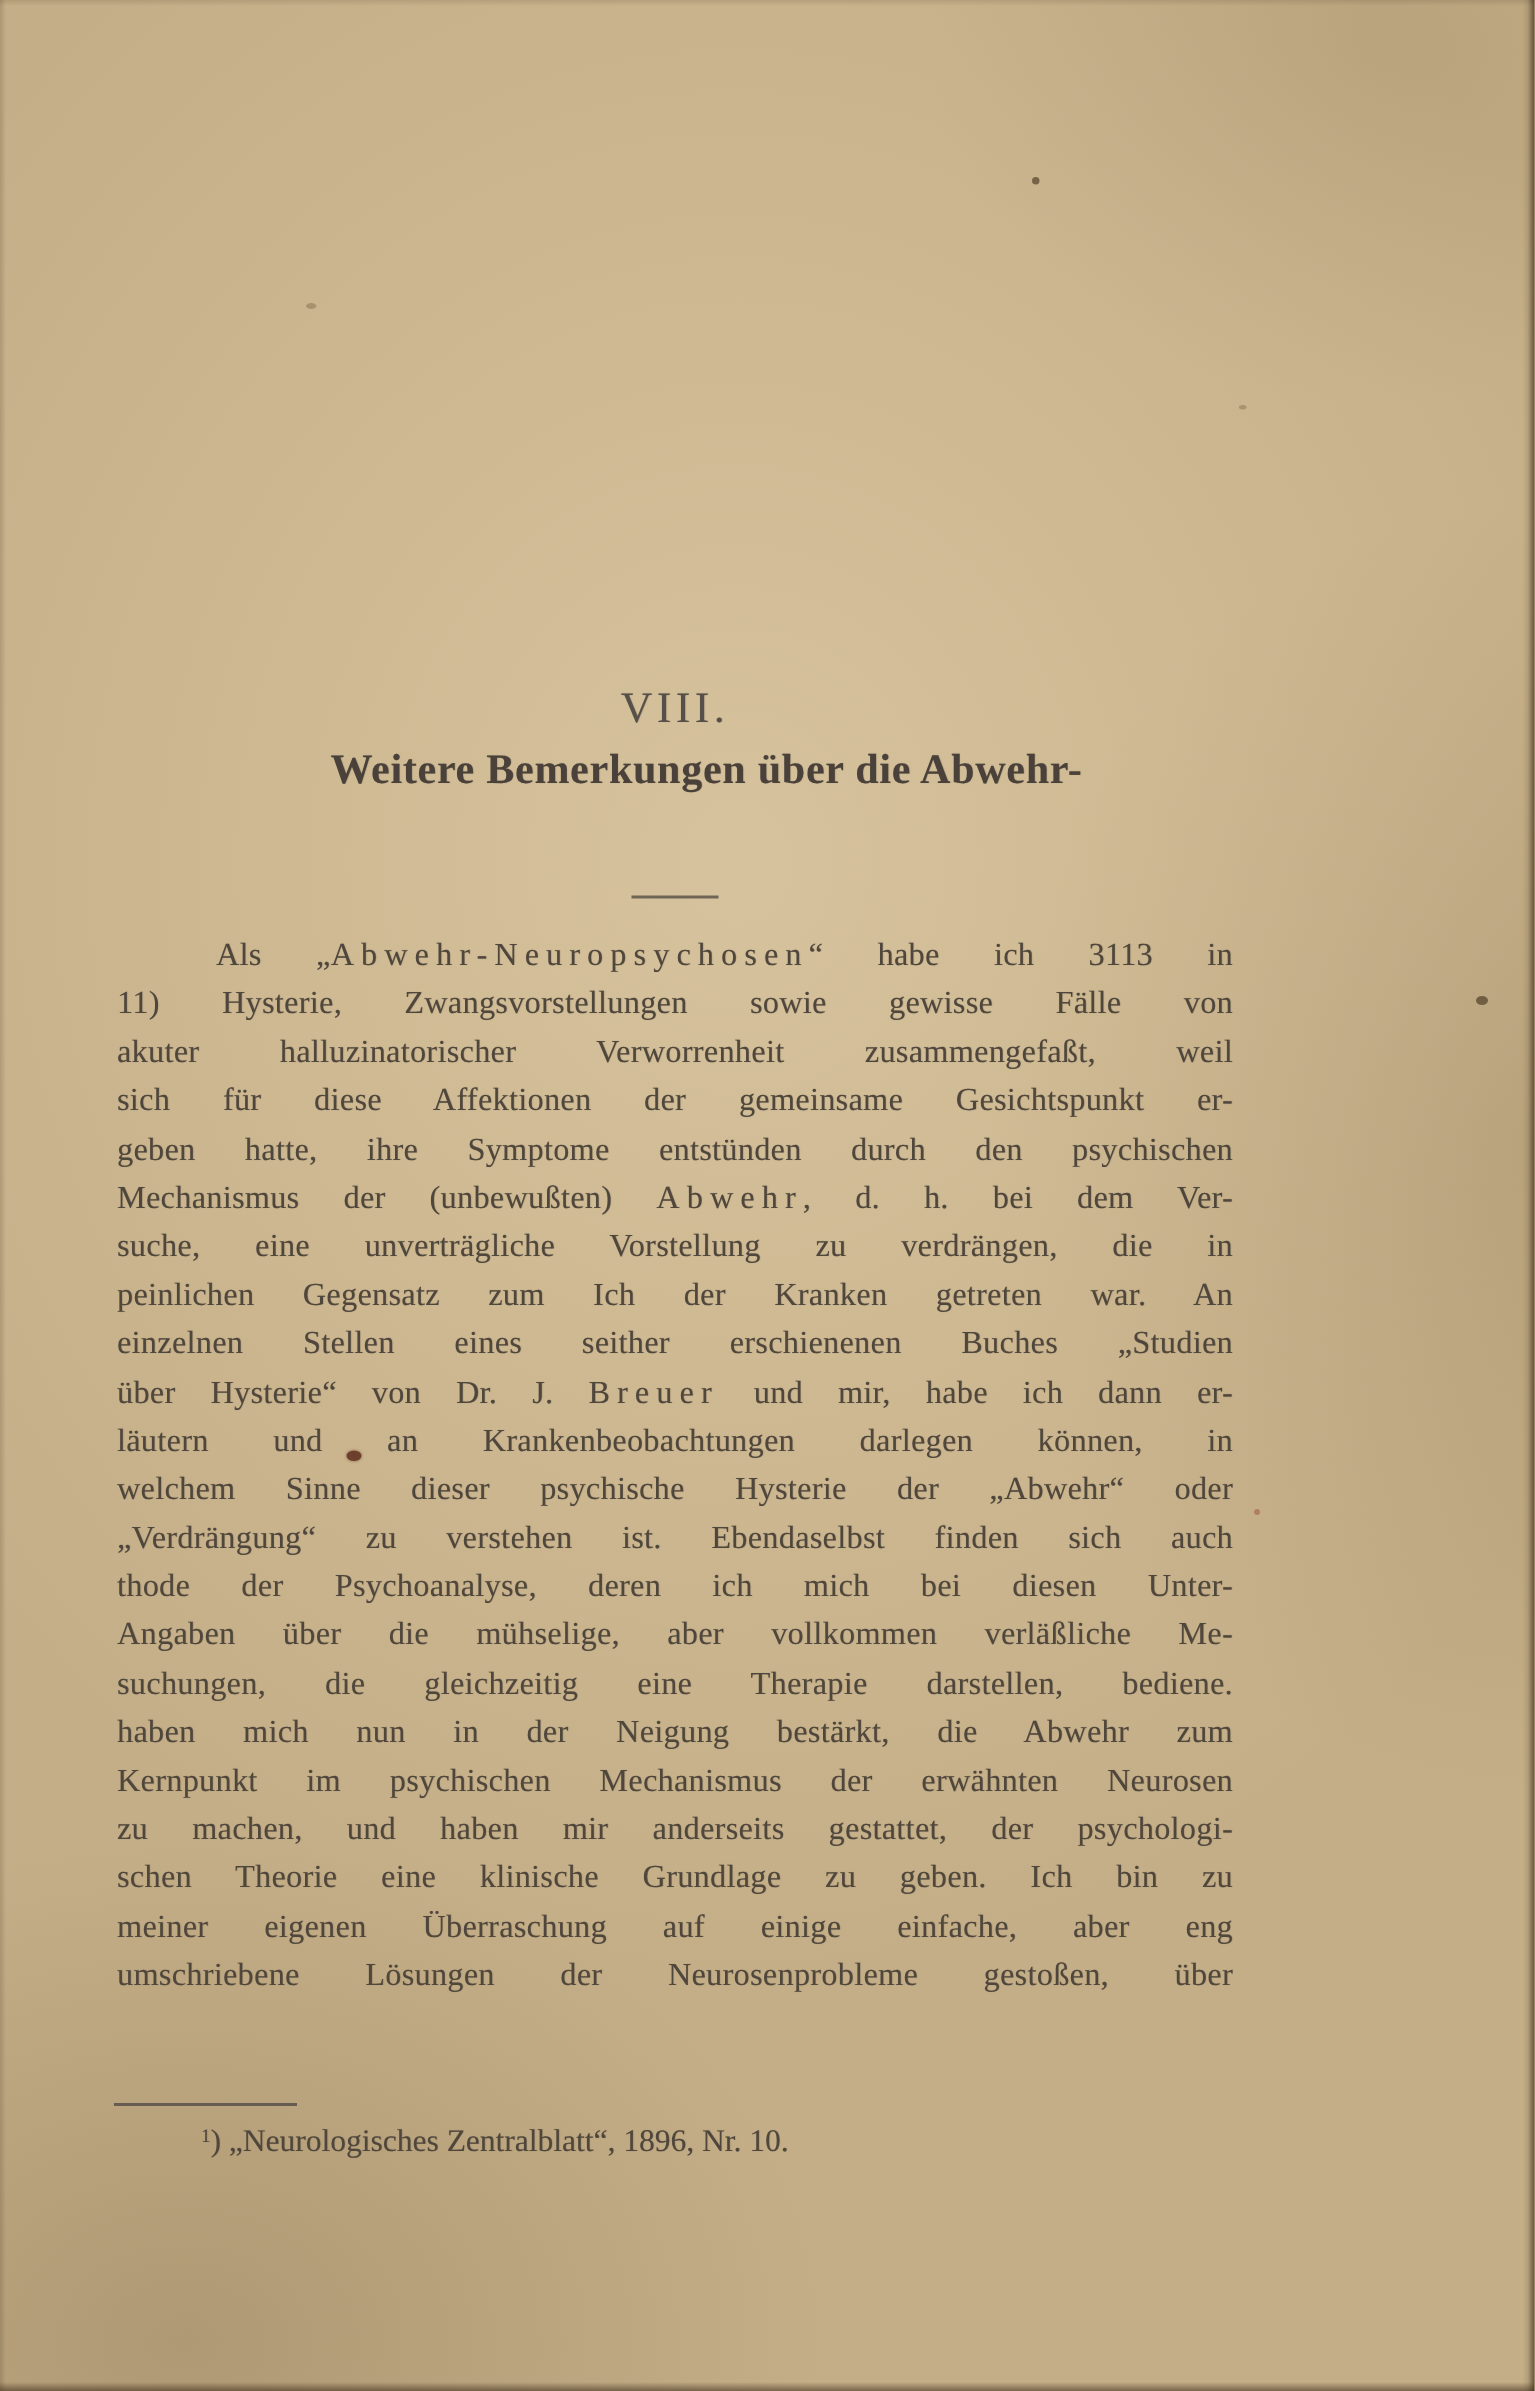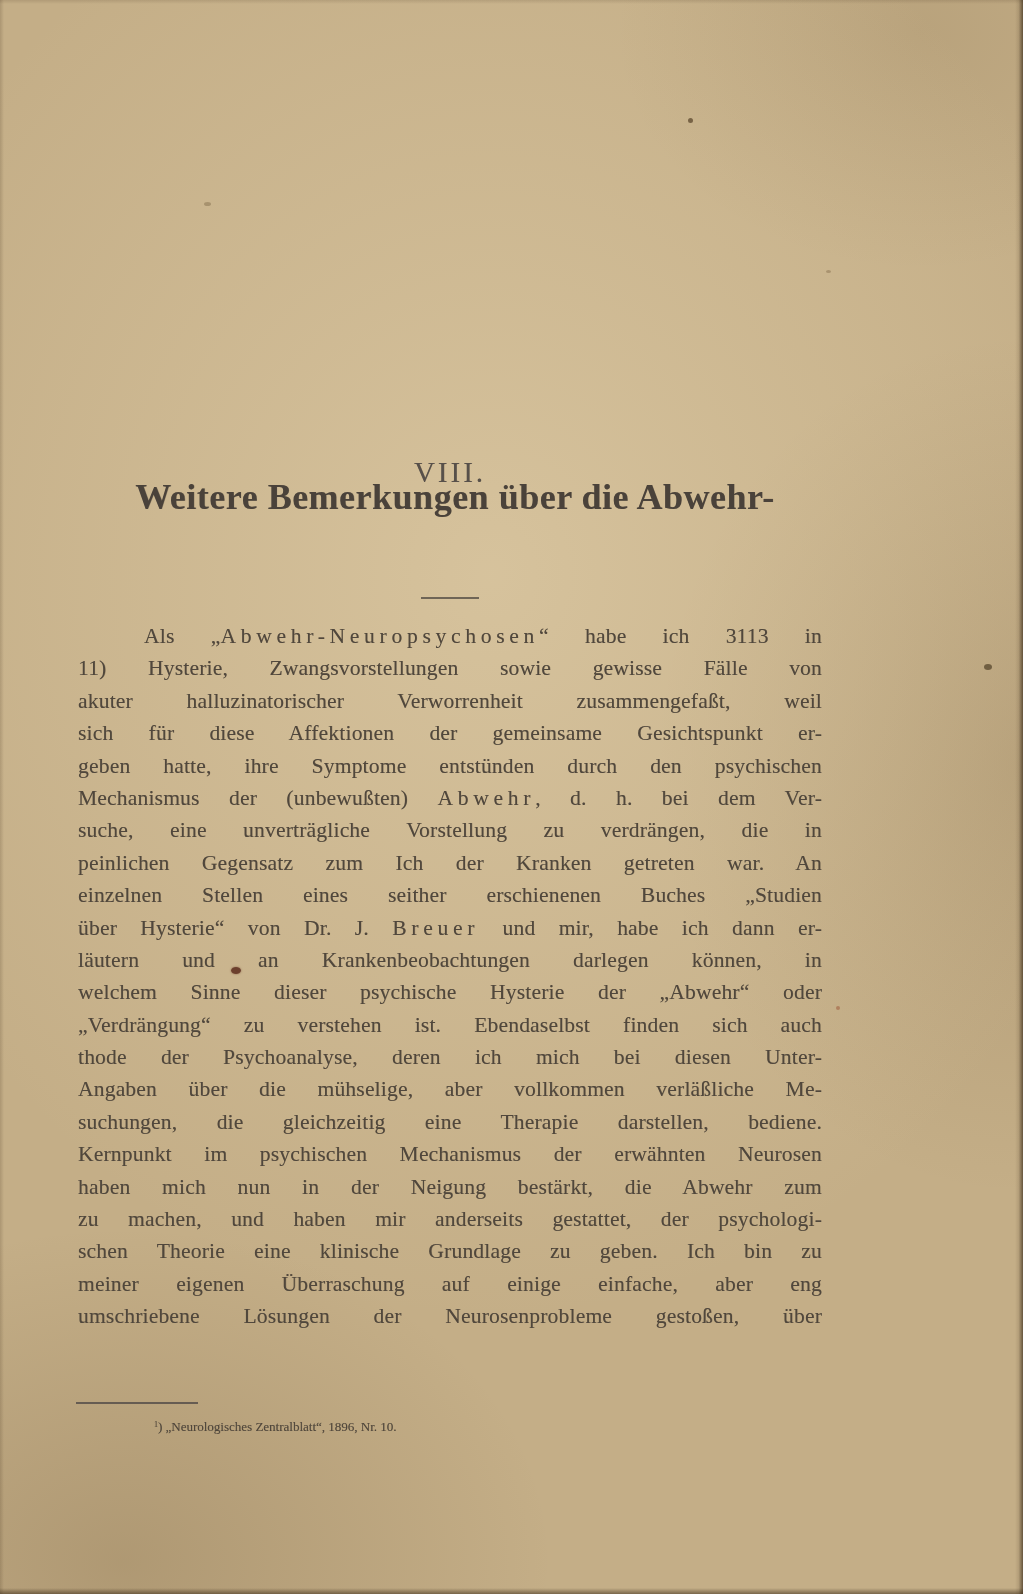--- a/index.html
+++ b/index.html
@@ -43,23 +43,23 @@
 
   .chapter-number {
     position: absolute; top: 432px; left: 0; width: 900px;
     text-align: center;
     font-size: 29px; letter-spacing: 3px;
     color: #57504a;
     margin-top: 24px;
   }
   .title {
     position: absolute; top: 474px; left: 60px; width: 790px;
-    margin: 0;
+    margin: 16px;
     text-align: center;
-    font-size: 36px; font-weight: bold; line-height: 47px;
+    font-size: 28px; font-weight: bold; line-height: 47px;
     letter-spacing: 0.5px;
     color: #4a423a;
   }
   .title-divider {
     position: absolute; top: 597px; left: 421px;
     width: 58px; height: 2px;
     background: #5d554a;
     opacity: 0.85;
   }
 
@@ -82,23 +82,23 @@
     letter-spacing: 0;
   }
 
   .footnote-rule {
     position: absolute; top: 1402px; left: 76px;
     width: 122px; height: 2px;
     background: #57504a;
     opacity: 0.85;
   }
   .footnote {
-    position: absolute; top: 1413px; left: 88px; width: 744px;
+    position: absolute; top: 1413px; left: 68px; width: 744px;
     padding-left: 66px;
-    font-size: 13px; line-height: 28px;
+    font-size: 21px; line-height: 28px;
     box-sizing: border-box;
   }
 
   
   .speck { position: absolute; border-radius: 50%; }
   .speck-1 { left: 688px; top: 118px; width: 5px; height: 5px; background: rgba(92,72,46,0.75); }
   .speck-2 { left: 984px; top: 664px; width: 8px; height: 6px; background: rgba(70,55,32,0.65); }
   .speck-3 { left: 231px; top: 967px; width: 10px; height: 7px; background: rgba(92,44,28,0.85); box-shadow: 0 0 2px rgba(92,44,28,0.6); }
   .speck-4 { left: 204px; top: 202px; width: 7px; height: 4px; background: rgba(125,104,72,0.45); }
   .speck-5 { left: 836px; top: 1006px; width: 4px; height: 4px; background: rgba(150,70,45,0.45); }
@@ -135,22 +135,22 @@
         <div class="line"><span>einzelnen Stellen eines seither erschienenen Buches „Studien</span></div>
         <div class="line"><span>über Hysterie“ von Dr. J. </span><span class="sperr">Breuer</span><span> und mir, habe ich dann er-</span></div>
         <div class="line"><span>läutern und an Krankenbeobachtungen darlegen können, in</span></div>
         <div class="line"><span>welchem Sinne dieser psychische Hysterie der „Abwehr“ oder</span></div>
         <div class="line"><span>„Verdrängung“ zu verstehen ist. Ebendaselbst finden sich auch</span></div>
         <div class="line"><span>thode der Psychoanalyse, deren ich mich bei diesen Unter-</span></div>
         <div class="line"><span>Angaben über die mühselige, aber vollkommen verläßliche Me-</span></div>
         <div class="line"><span>suchungen, die gleichzeitig eine Therapie darstellen, bediene.</span></div>
       </div>
       <div>
+        <div class="line"><span>haben mich nun in der Neigung bestärkt, die Abwehr zum</span></div>
         <div class="line"><span>Kernpunkt im psychischen Mechanismus der erwähnten Neurosen</span></div>
-        <div class="line"><span>haben mich nun in der Neigung bestärkt, die Abwehr zum</span></div>
         <div class="line"><span>zu machen, und haben mir anderseits gestattet, der psychologi-</span></div>
         <div class="line"><span>schen Theorie eine klinische Grundlage zu geben. Ich bin zu</span></div>
         <div class="line"><span>meiner eigenen Überraschung auf einige einfache, aber eng</span></div>
         <div class="line"><span>umschriebene Lösungen der Neurosenprobleme gestoßen, über</span></div>
       </div>
     </div>
 
   <div class="footnote-rule"></div>
 
   <div class="footnote ink-soft">

